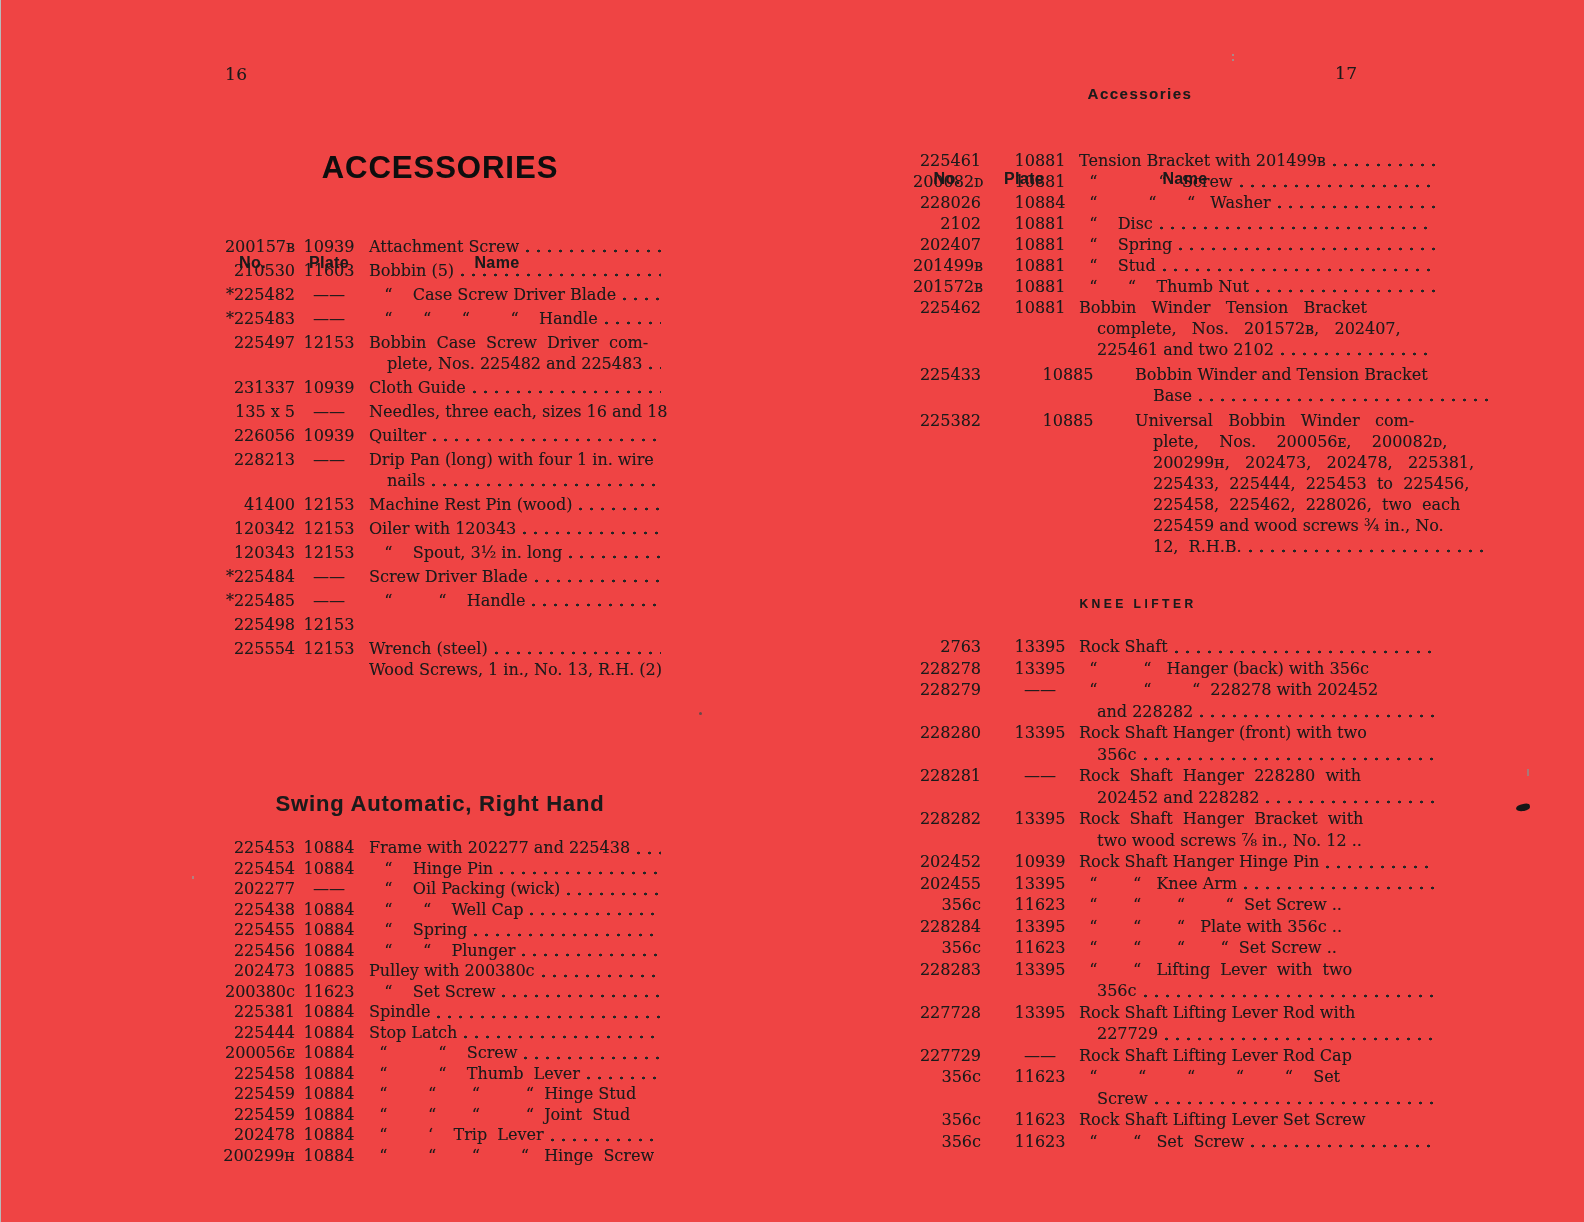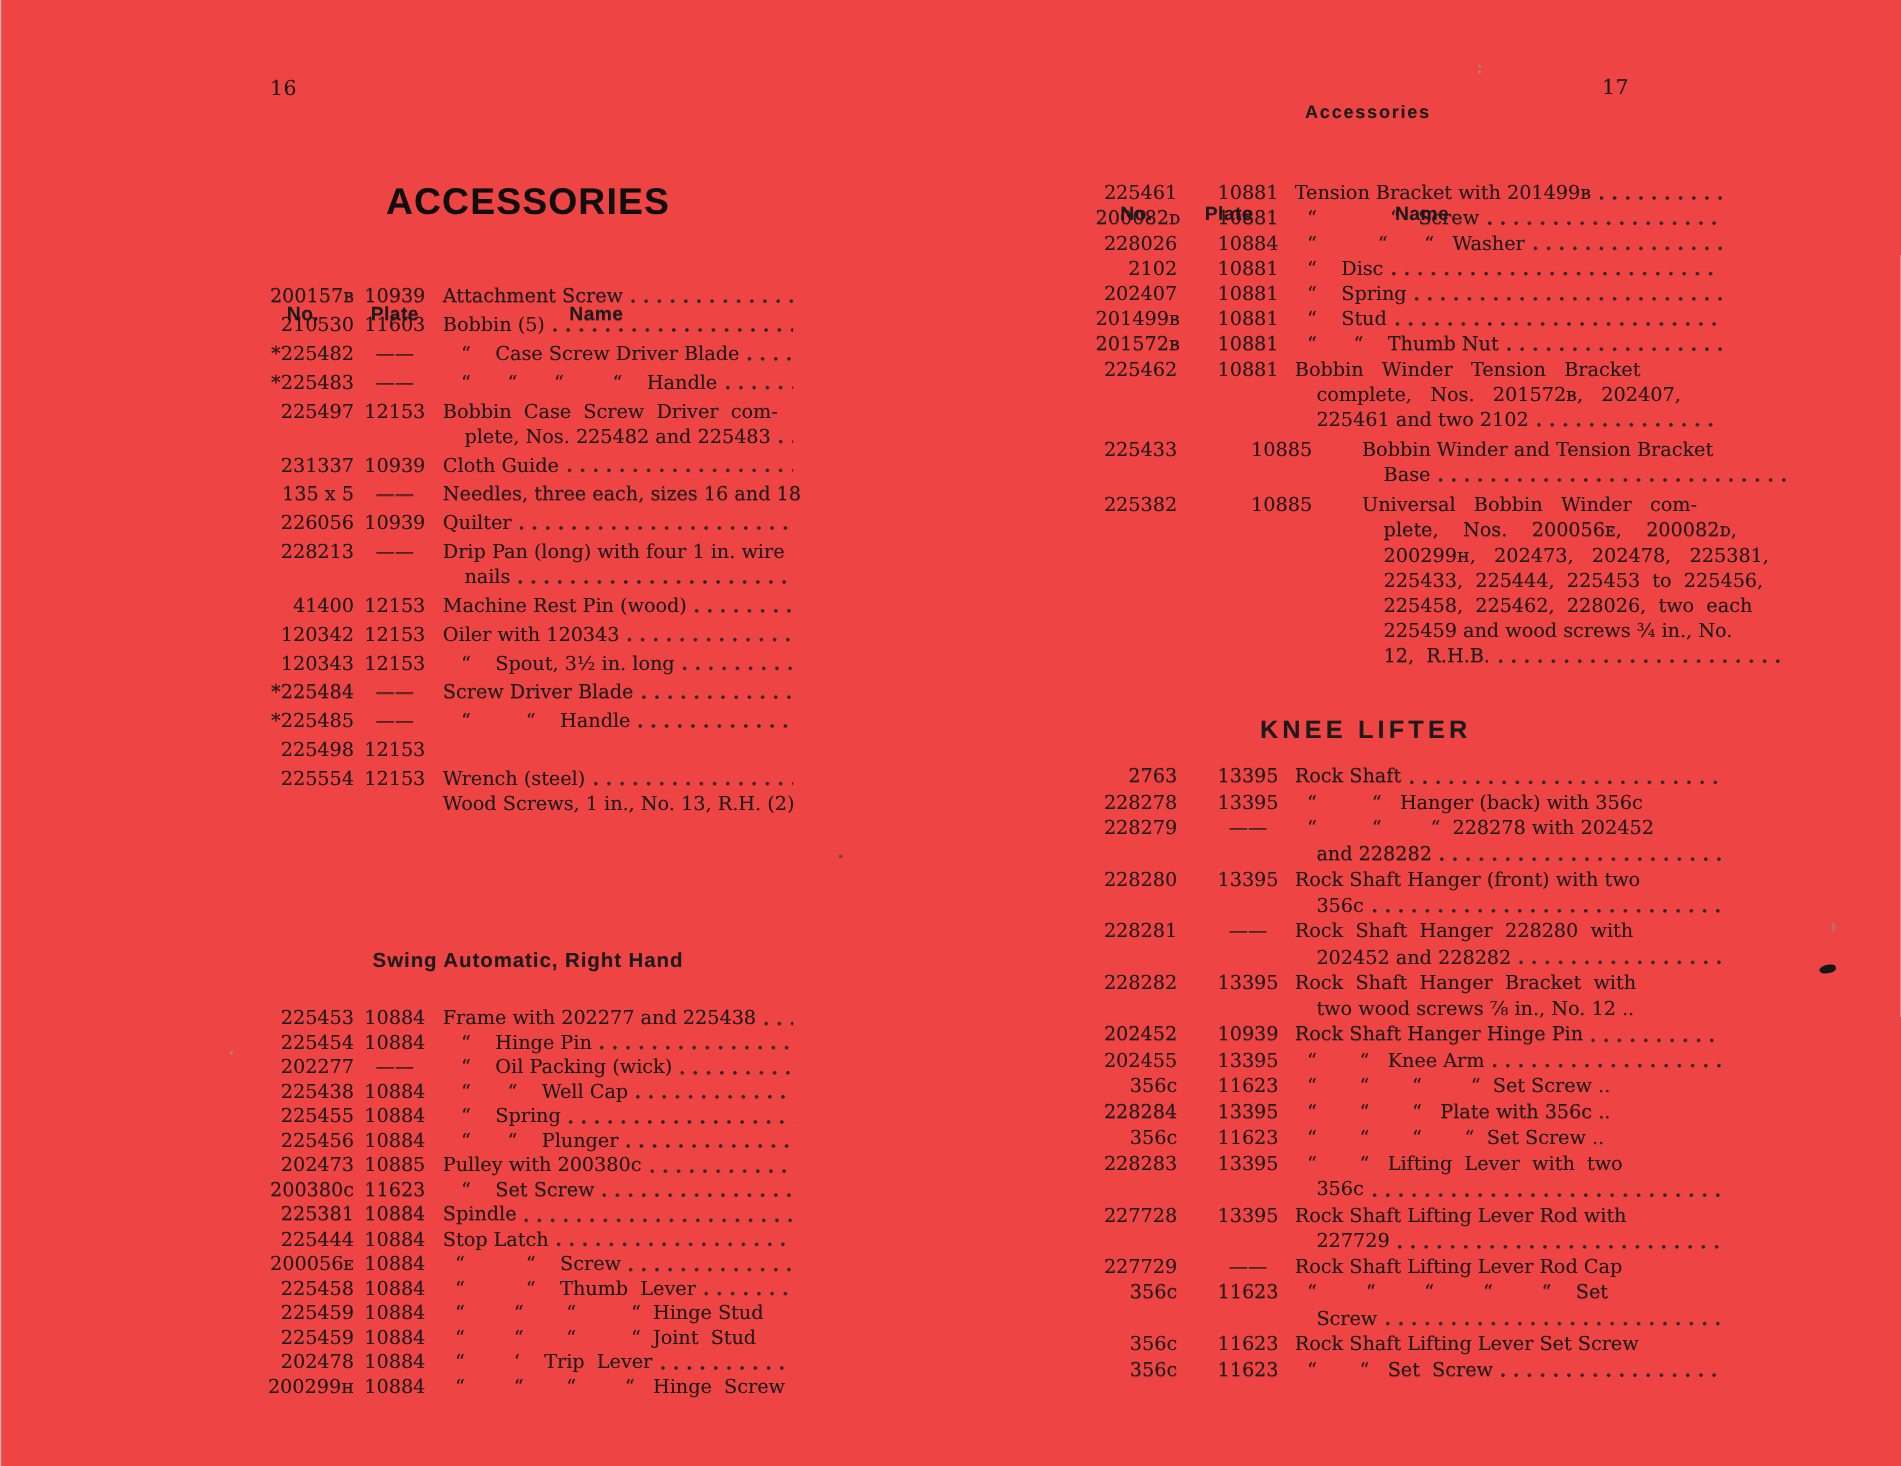--- a/index.html
+++ b/index.html
@@ -15,23 +15,23 @@
   .pagenum{position:absolute;font-size:17px;letter-spacing:0.5px;}
   #page-left .pagenum{top:64px;left:15px;}
   #page-right .pagenum{top:63px;left:422px;}
 
   .sans{font-family:"Liberation Sans","DejaVu Sans",sans-serif;font-weight:700;}
 
   .big-title{position:absolute;top:150px;left:0;width:460px;text-align:center;
              font-size:31px;letter-spacing:1px;color:#0e0e0e;}
   .run-head{position:absolute;top:85px;left:0;width:454px;text-align:center;
             font-size:15px;letter-spacing:1.5px;}
-  .sec-head{position:absolute;left:0;text-align:center;font-size:21px;letter-spacing:3px;}
+  .sec-head{position:absolute;left:0;text-align:center;font-size:12px;letter-spacing:3px;}
   #bw-head{top:750px;width:460px;}
-  #bw-sub{top:791px;width:460px;letter-spacing:0.8px;font-size:17px;}
+  #bw-sub{top:791px;width:460px;letter-spacing:0.8px;font-size:22px;}
   #kl-head{top:597px;width:450px;letter-spacing:3.5px;}
 
   .hdr{position:absolute;display:flex;font-size:16px;letter-spacing:0.4px;margin-top:44px;}
   #page-left  .hdr{top:210px;}
   #page-right .hdr{top:126px;}
   .hdr .h-no{width:85px;text-align:center;}
   .hdr .h-plate{width:68px;text-align:center;}
   .hdr .h-name{width:256px;text-align:center;margin-left:6px;}
   #page-right .hdr .h-no{width:68px;}
   #page-right .hdr .h-plate{width:62px;margin-left:12px;}

